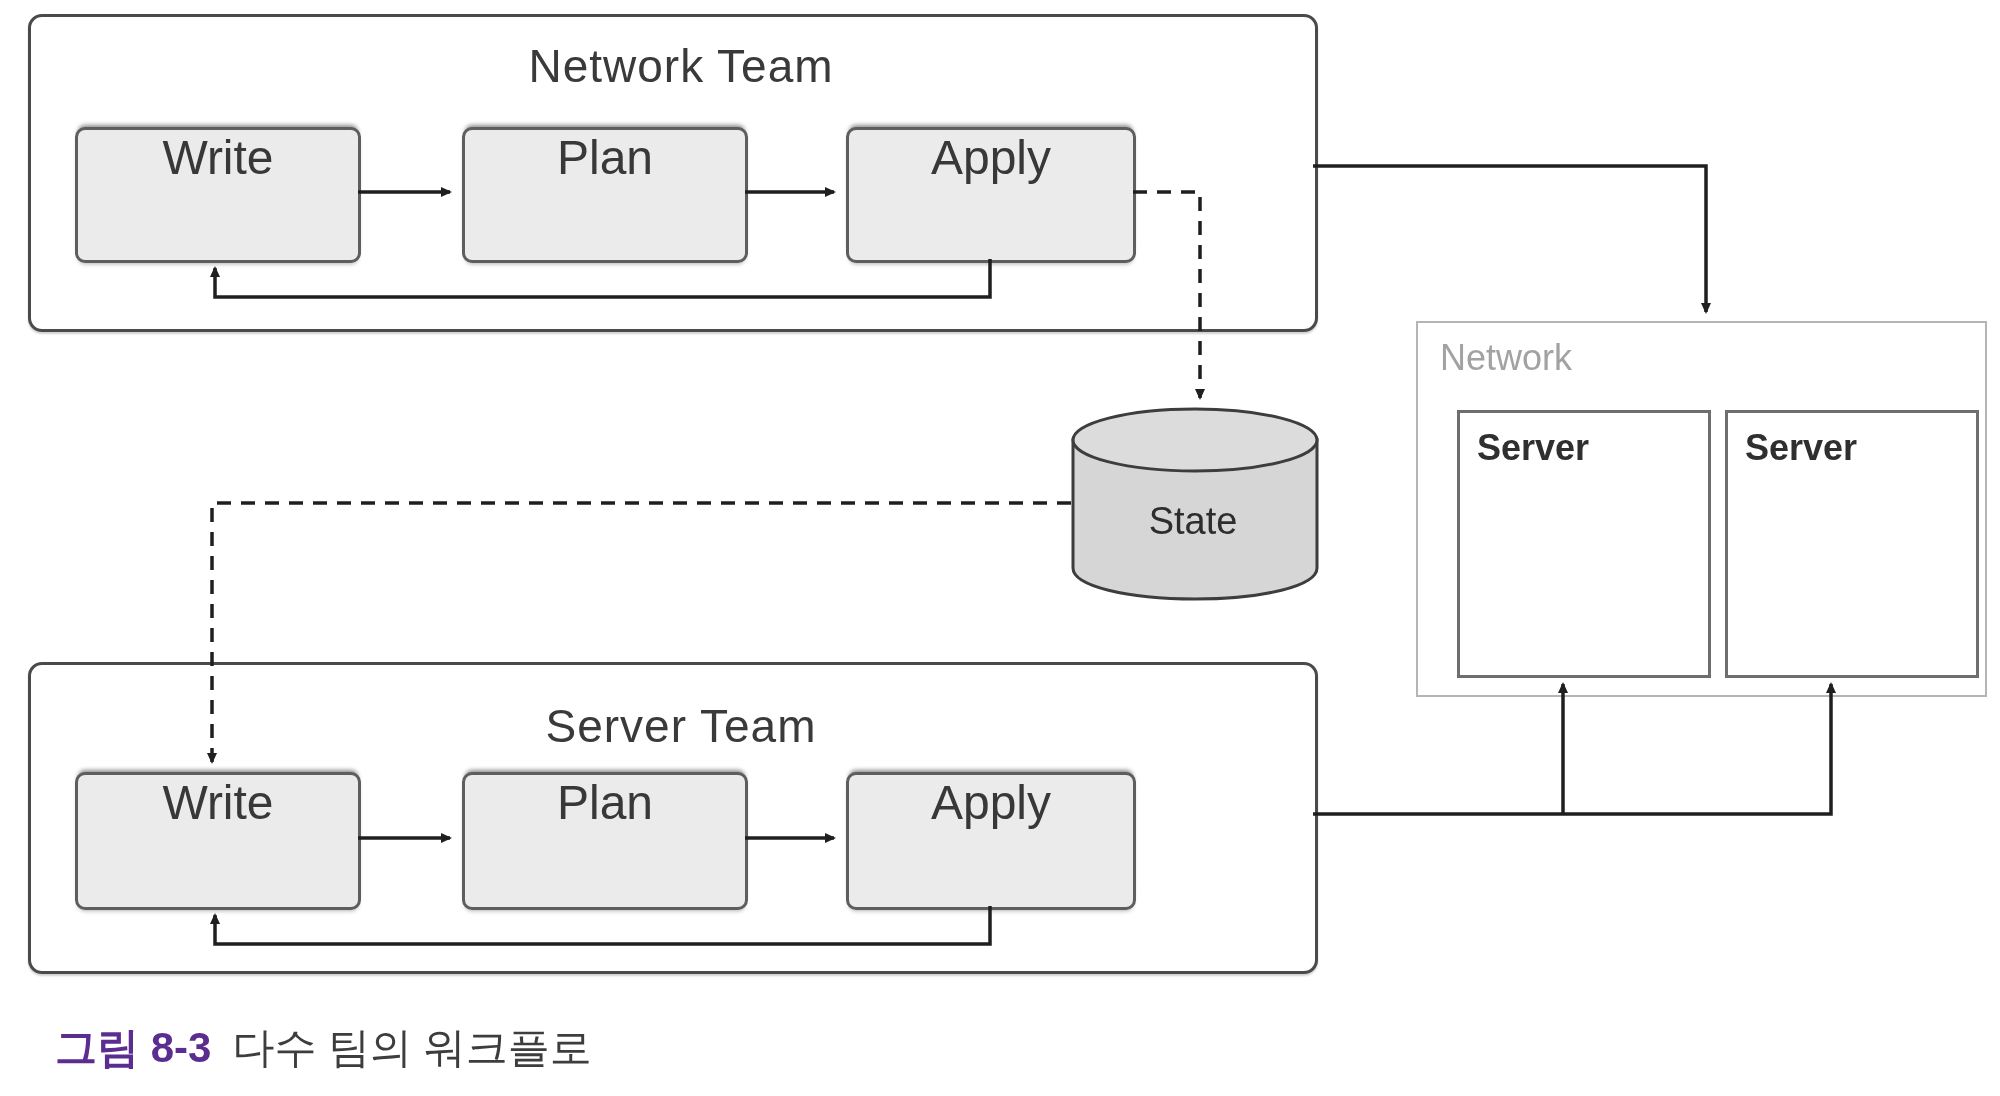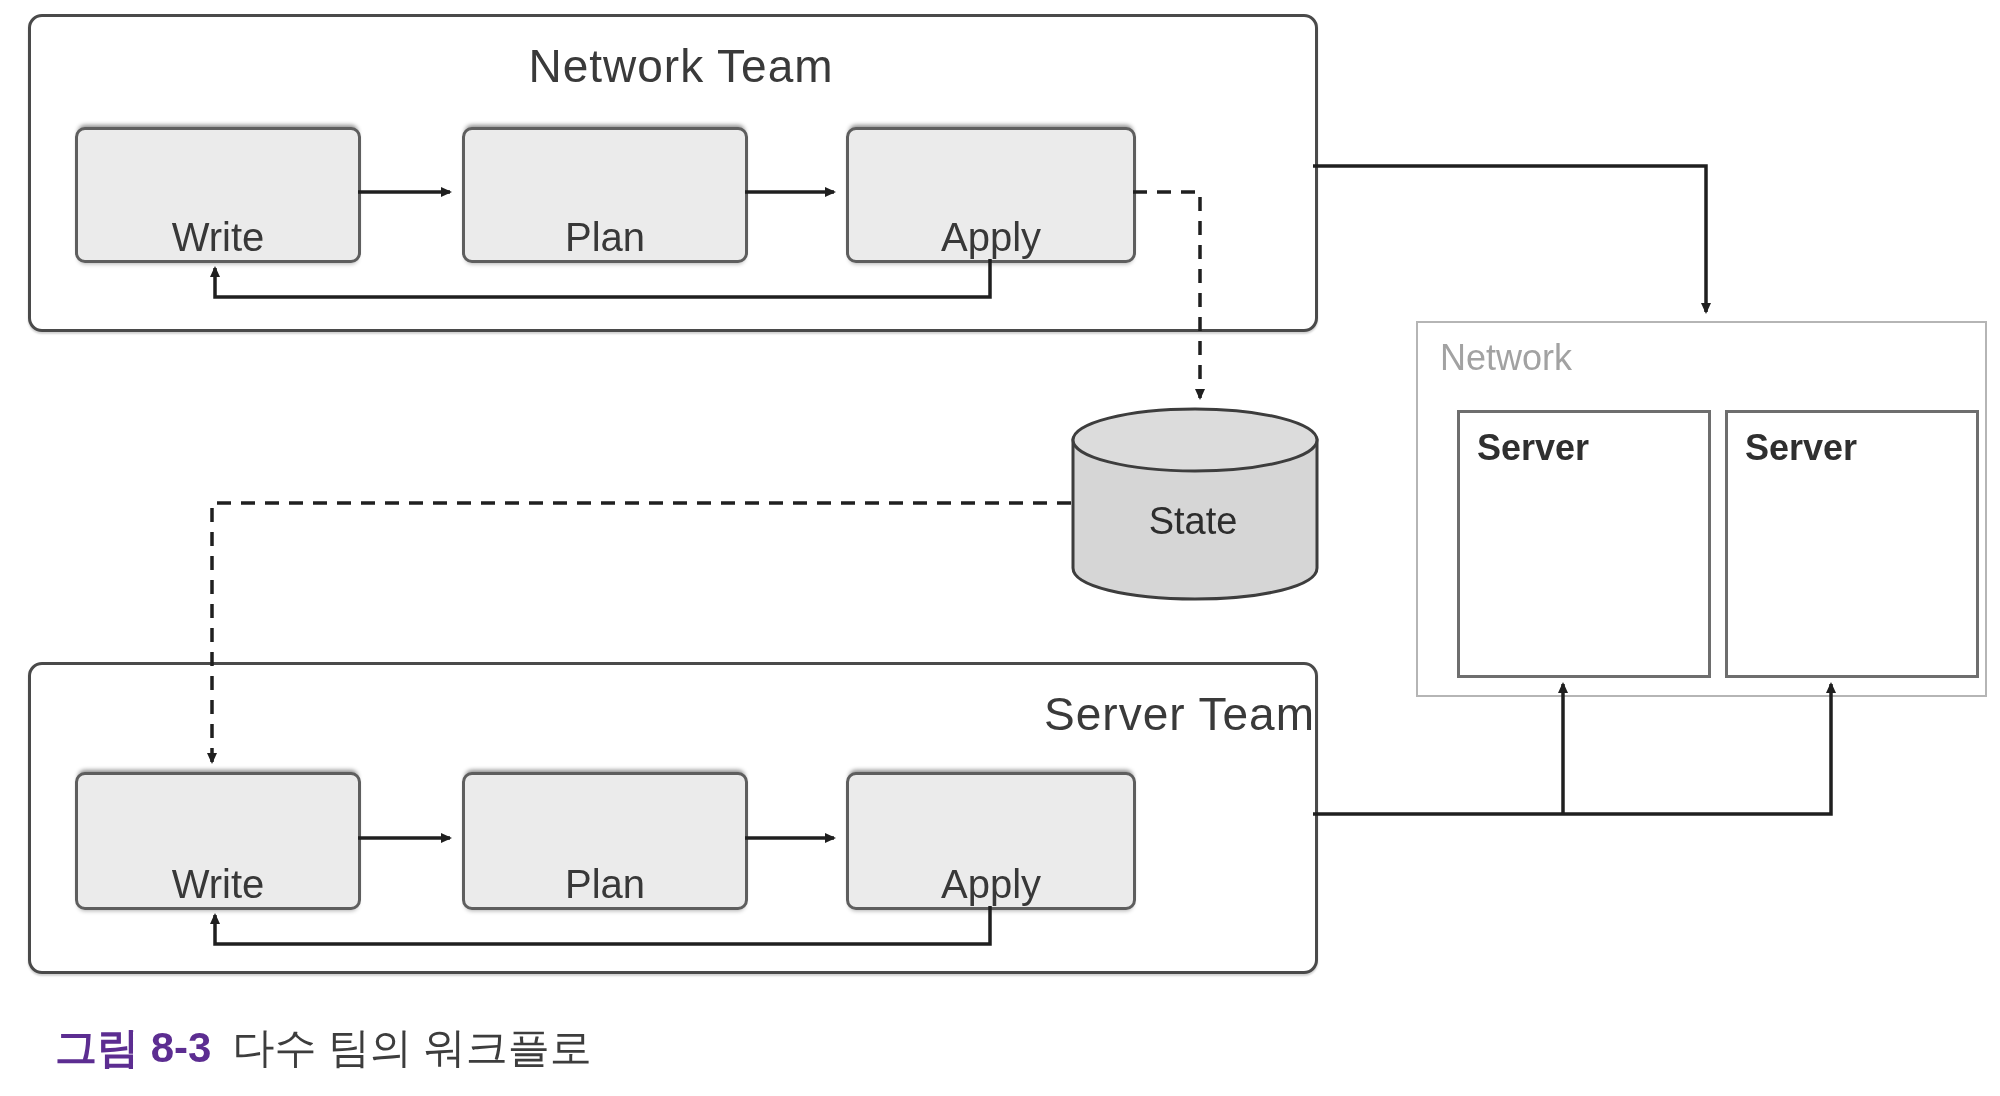--- a/index.html
+++ b/index.html
@@ -43,22 +43,22 @@
     color:var(--title-text);
     letter-spacing:1px;
     padding-left:16px;
   }
   .step-box{
     position:absolute;
     background:var(--step-fill);
     border:3px solid var(--step-border);
     border-radius:10px;
     box-shadow:0 -5px 4px -3px rgba(0,0,0,0.45), 0 4px 4px -3px rgba(0,0,0,0.30);
-    display:flex;align-items:flex-end;justify-content:center;
-    font-size:40px;
+    display:flex;align-items:flex-start;justify-content:center;
+    font-size:48px;
     color:var(--step-text);
   }
   .network-zone{
     position:absolute;
     left:1416px;top:321px;width:571px;height:376px;
     background:#fff;
     border:2px solid var(--network-border);
     box-sizing:border-box;
     padding-left:36px;
   }
@@ -127,21 +127,21 @@
     <span>Write</span>
   </div>
   <div class="step-box" style="left:462px;top:127px;width:280px;height:130px;">
     <span>Plan</span>
   </div>
   <div class="step-box" style="left:846px;top:127px;width:284px;height:130px;">
     <span>Apply</span>
   </div>
 
   <div class="team-box" style="left:28px;top:662px;width:1284px;height:306px;">
-    <div class="team-title" style="top:22px;text-align:right;">Server Team</div>
+    <div class="team-title" style="top:34px;">Server Team</div>
   </div>
   <div class="step-box" style="left:75px;top:772px;width:280px;height:132px;">
     <span>Write</span>
   </div>
   <div class="step-box" style="left:462px;top:772px;width:280px;height:132px;">
     <span>Plan</span>
   </div>
   <div class="step-box" style="left:846px;top:772px;width:284px;height:132px;">
     <span>Apply</span>
   </div>

